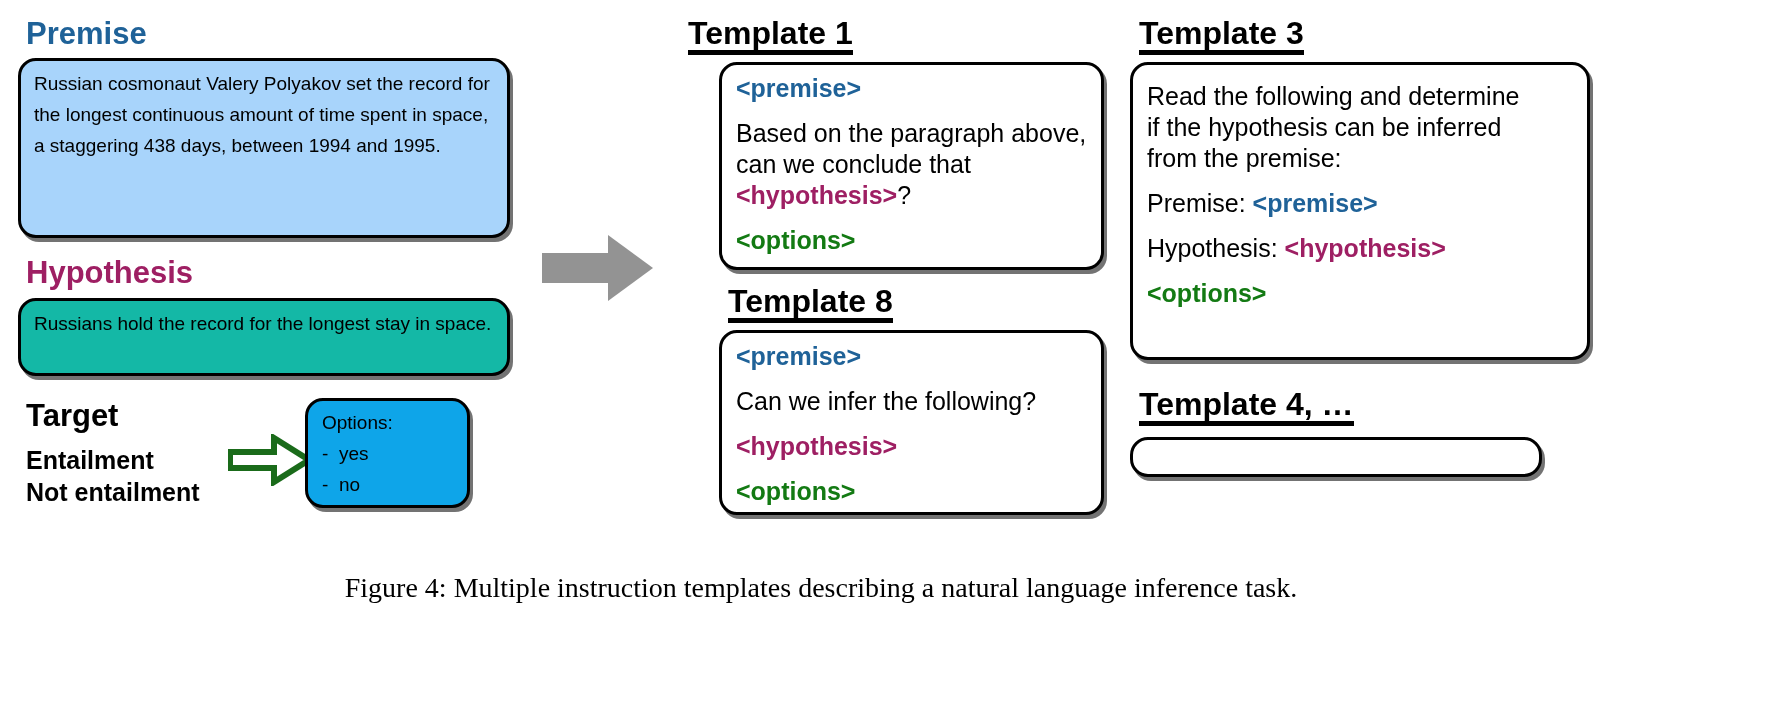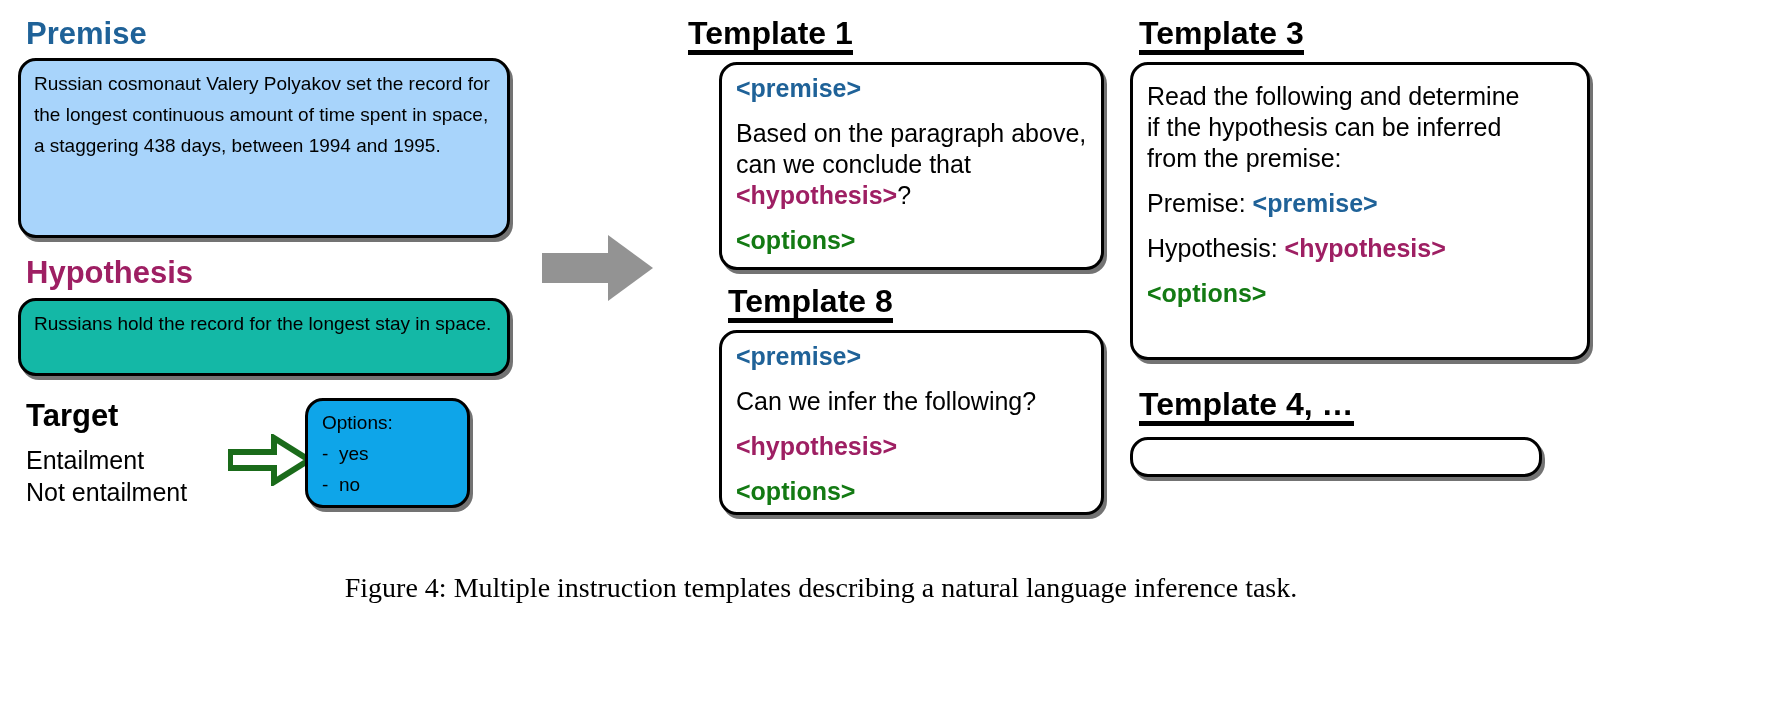--- a/index.html
+++ b/index.html
@@ -142,21 +142,21 @@
   </div>
 
   <div class="section-title title-hypothesis" style="left:26px; top:257px;">Hypothesis</div>
 
   <div class="rbox box-hypothesis shadowed" style="left:18px; top:298px; width:492px; height:78px;">
     <div class="boxtext" style="left:13px; top:7px; width:462px;">Russians hold the record for the longest stay in space.</div>
   </div>
 
   <div class="section-title title-target" style="left:26px; top:400px;">Target</div>
 
-  <div class="target-list" style="left:26px; top:444px;">
+  <div class="target-list" style="left:26px; top:444px;font-weight:bold;">
     <span>Entailment</span><br>
     <span>Not entailment</span>
   </div>
 
   <div class="green-arrow" style="left:228px; top:434px;">
     <svg width="84" height="52" viewBox="0 0 84 52">
       <polygon points="2,18 46,18 46,4 81,26 46,48 46,34 2,34" fill="#ffffff" stroke="#1a6b1a" stroke-width="6" stroke-linejoin="miter"></polygon>
     </svg>
   </div>
 

